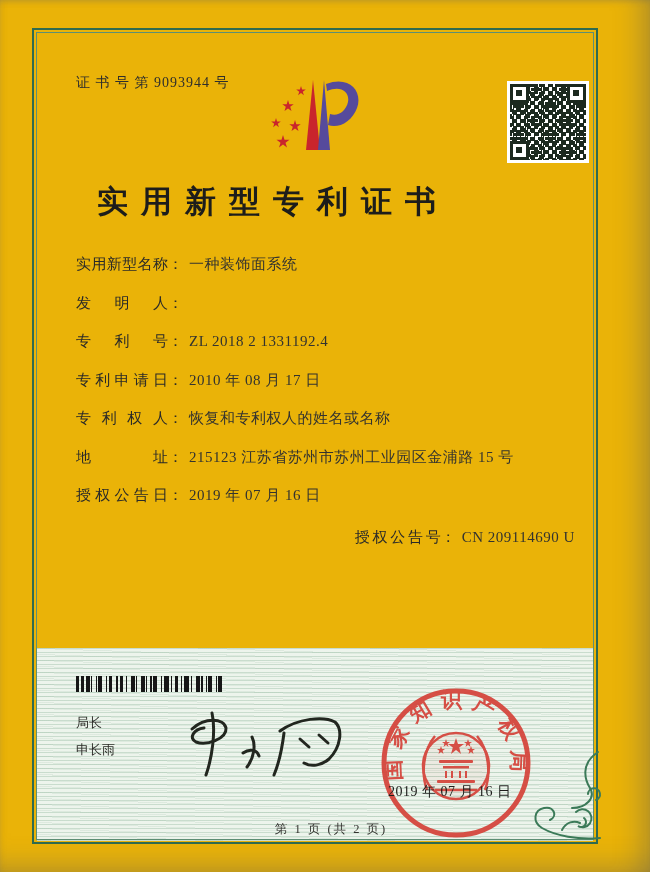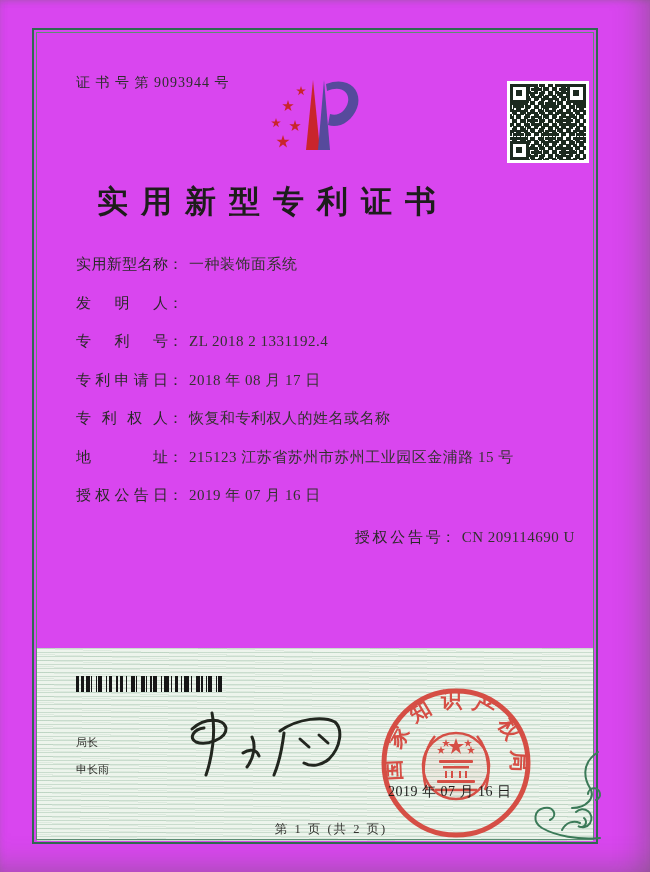--- a/index.html
+++ b/index.html
@@ -1,18 +1,18 @@
 <!DOCTYPE html>
 <html><head>
 <meta charset="utf-8">
 <style>
   html,body{margin:0;padding:0;background:#ffffff;}
   .page{
     position:relative;width:650px;height:872px;overflow:hidden;
-    background:#d946ef;
+    background:#eab308;
     font-family:"Liberation Serif","DejaVu Serif",serif;
     color:#2a2a28;
   }
   
   .scan-shadow{
     position:absolute;inset:0;pointer-events:none;z-index:40;
     box-shadow:
       inset -30px 0 26px -20px rgba(95,95,88,.38),
       inset 0 -28px 26px -20px rgba(95,95,88,.34),
       inset 0 4px 6px -3px rgba(110,110,105,.35),
@@ -66,21 +66,21 @@
     font-size:13.5px;line-height:18.6px;text-align:justify;color:#3a3a35;letter-spacing:.4px;
   }
   .body-text p{margin:0;text-indent:2em;}
   .barcode{
     position:absolute;left:76px;top:676px;width:146px;height:16px;z-index:3;
     background-image:
       repeating-linear-gradient(90deg,#161616 0 1.5px,rgba(0,0,0,0) 1.5px 5px),
       repeating-linear-gradient(90deg,#161616 0 3px,rgba(0,0,0,0) 3px 11px),
       repeating-linear-gradient(90deg,rgba(0,0,0,0) 0 6px,#161616 6px 8px,rgba(0,0,0,0) 8px 17px);
   }
-  .signer{position:absolute;left:76px;top:729px;z-index:3;font-size:11px;line-height:27px;color:#2c2c28;}
+  .signer{position:absolute;left:76px;top:709px;z-index:3;font-size:13px;line-height:27px;color:#2c2c28;}
   .signature{position:absolute;left:172px;top:703px;width:195px;height:88px;z-index:3;}
   .seal{position:absolute;left:377px;top:684px;width:158px;height:158px;z-index:3;opacity:.93;}
   .seal-date{
     position:absolute;left:388px;top:783px;z-index:4;
     font-size:14px;letter-spacing:.5px;color:#1c1c1a;white-space:nowrap;
   }
   .ornament{position:absolute;left:528px;top:750px;width:75px;height:92px;z-index:3;}
   .footer{
     position:absolute;left:0;top:821px;width:650px;z-index:3;text-align:center;
     font-size:12.5px;letter-spacing:2px;color:#33332f;padding-left:6px;
@@ -134,21 +134,21 @@
         <span class="fcolon">：</span>
     </div>
     <div class="frow">
       <span class="flabel">专利号</span>
         <span class="fcolon">：</span>
       <span class="fvalue">ZL 2018 2 1331192.4</span>
     </div>
     <div class="frow">
       <span class="flabel">专利申请日</span>
         <span class="fcolon">：</span>
-      <span class="fvalue">2018 年 08 月 17 日</span>
+      <span class="fvalue">2010 年 08 月 17 日</span>
     </div>
     <div class="frow">
       <span class="flabel">专利权人</span>
         <span class="fcolon">：</span>
       <span class="fvalue">恢复和专利权人的姓名或名称</span>
     </div>
     <div class="frow">
       <span class="flabel">地址</span>
         <span class="fcolon">：</span>
       <span class="fvalue">215123 江苏省苏州市苏州工业园区金浦路 15 号</span>

